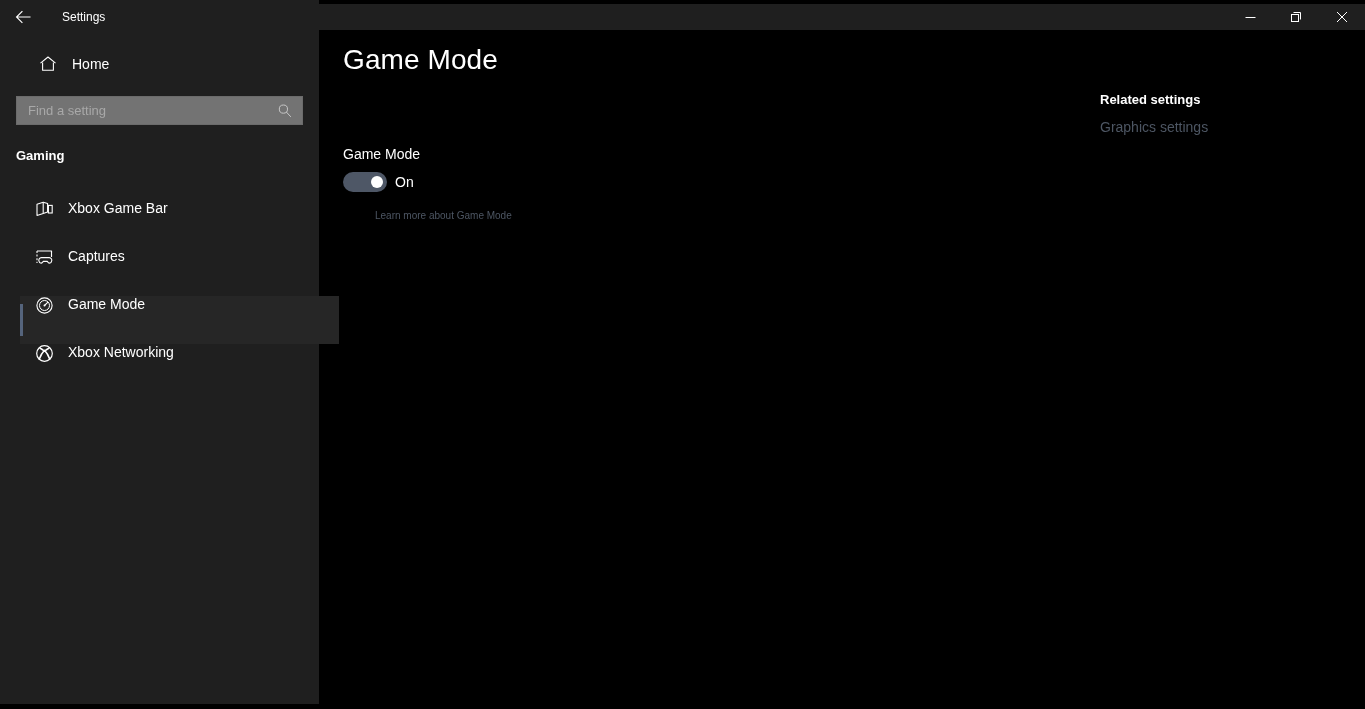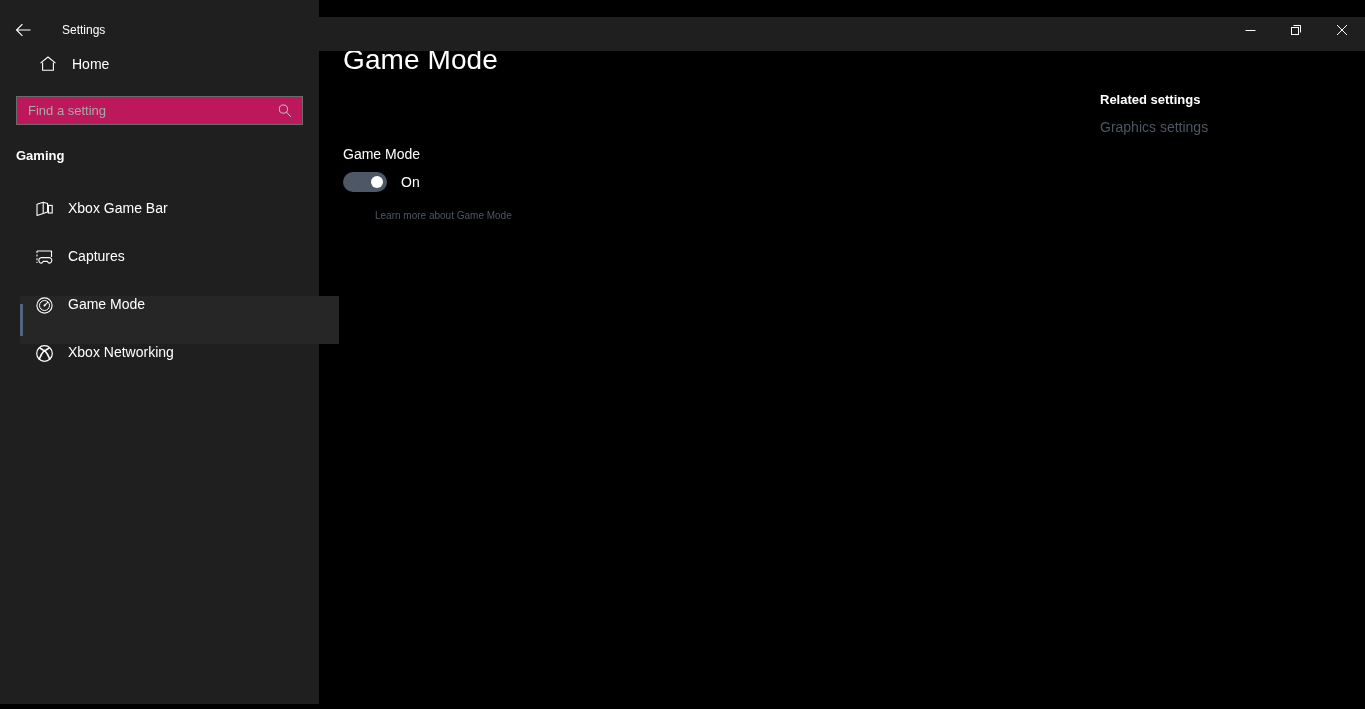--- a/index.html
+++ b/index.html
@@ -14,23 +14,23 @@
     background: #000000;
     font-family: "Liberation Sans", sans-serif;
     color: #ffffff;
     position: relative;
     -webkit-font-smoothing: antialiased;
   }
 
   
   .titlebar {
     position: absolute;
-    left: 0; top: 17px;
+    left: 0; top: 4px;
     width: 1365px;
-    height: 34px;
+    height: 26px;
     background: #1f1f1f;
     z-index: 20;
     padding-left: 15px;
   }
   .titlebar-left {
     position: absolute;
     left: 0; top: 0;
     height: 26px;
     display: flex;
     align-items: center;
@@ -102,21 +102,21 @@
     font-size: 14px;
     color: #ffffff;
   }
 
   .search-box {
     position: absolute;
     left: 16px;
     top: 96px;
     width: 287px;
     height: 29px;
-    background: #be185d;
+    background: #737373;
     border: 1px solid #6b6b6b;
     display: flex;
     align-items: center;
     cursor: text;
   }
   .search-input {
     flex: 1 1 auto;
     background: transparent;
     border: 0;
     outline: none;
@@ -237,21 +237,21 @@
     top: 4px;
     left: 28px;
     width: 12px;
     height: 12px;
     border-radius: 50%;
     background: #ffffff;
   }
   .toggle-state {
     font-size: 14px;
     color: #ffffff;
-    margin-left: 14px;
+    margin-left: 8px;
   }
 
   .learn-link {
     position: absolute;
     left: 24px;
     top: 184px;
     font-size: 10px;
     color: #4d5663;
     text-decoration: none;
     cursor: default;

